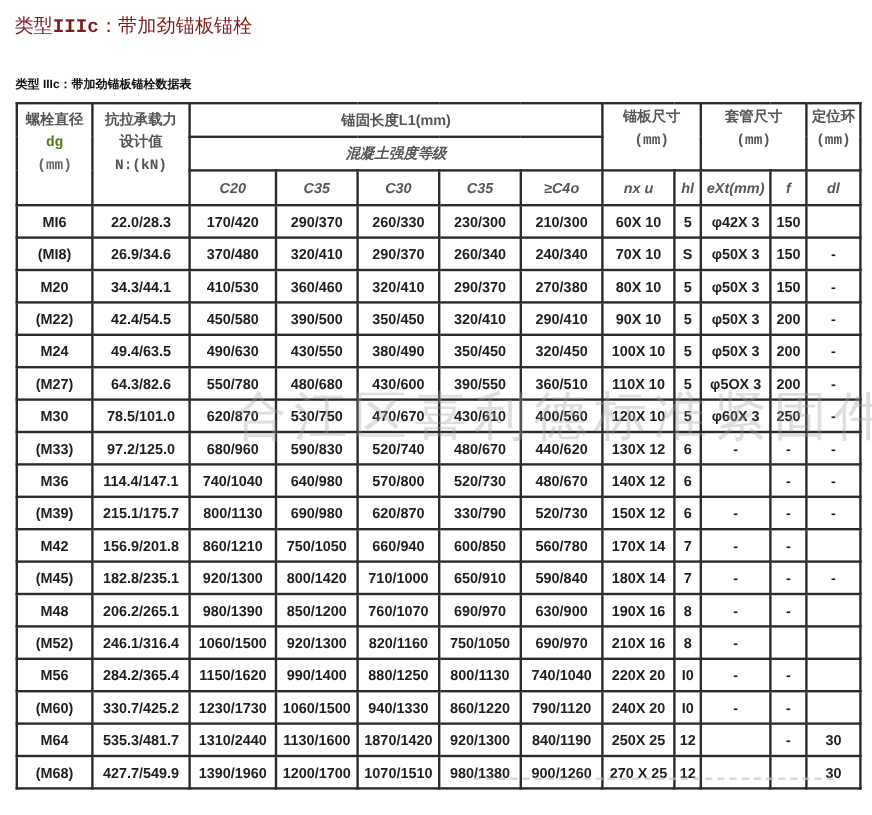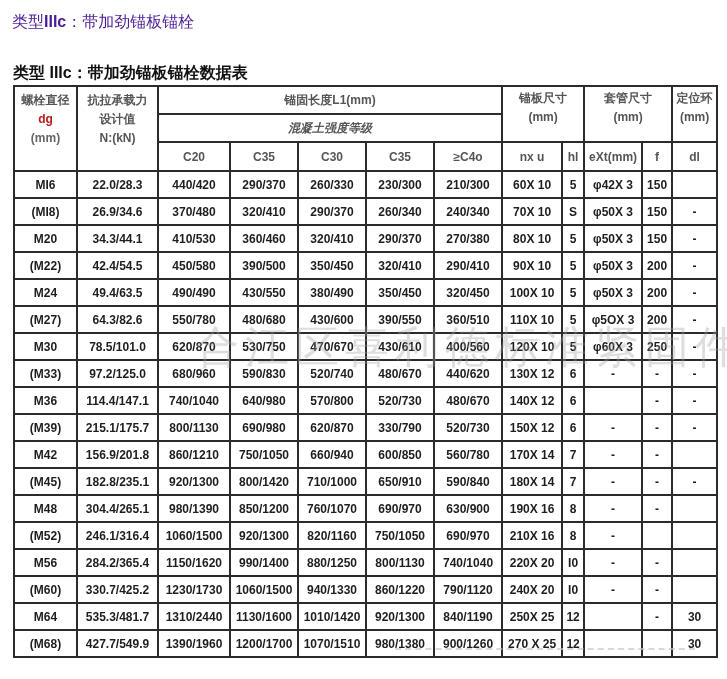--- a/index.html
+++ b/index.html
@@ -1,29 +1,29 @@
 <!DOCTYPE html>
 <html><head>
 <meta charset="utf-8">
 <style>
   html, body { margin:0; padding:0; background:#ffffff; }
   body { width:727px; height:679px; position:relative; overflow:hidden;
          font-family:"Liberation Sans","DejaVu Sans",sans-serif; color:#222; }
-  .title1 { position:absolute; left:12px; top:12px; font-size:16px; color:#4c1d95; font-weight:normal; }
+  .title1 { position:absolute; left:12px; top:12px; font-size:16px; color:#7f1d1d; font-weight:normal;font-family:Liberation Mono, monospace; }
   .title1 b { font-weight:bold; }
-  .title2 { position:absolute; left:13px; top:63px; font-size:16px; font-weight:bold; color:#111; }
+  .title2 { position:absolute; left:13px; top:63px; font-size:10px; font-weight:bold; color:#111; }
   table.spec { position:absolute; left:13px; top:85px; border-collapse:collapse;
                table-layout:fixed; width:693px; }
   table.spec td, table.spec th { border:2px solid #2b2b2b; text-align:center; vertical-align:middle;
                font-size:12px; font-weight:bold; color:#1e1e1e; padding:0; overflow:hidden; white-space:nowrap; }
   table.spec th { color:#555; font-weight:bold; }
-  table.spec th.big { line-height:19px; }
+  table.spec th.big { line-height:19px;font-family:Liberation Mono, monospace; }
   .hrow1 th { height:26px; }
   .hrow2 th { height:26px;font-style:italic; }
-  .hrow3 th { height:27px; color:#1e1e1e; }
+  .hrow3 th { height:27px; color:#1e1e1e;font-style:italic; }
   tbody td { height:25px; }
   .watermark { position:absolute; left:195px; top:318px; font-size:44px; color:rgba(160,160,160,0.35);
                letter-spacing:6px; white-space:nowrap; pointer-events:none; font-family:"DejaVu Sans",sans-serif; }
   .watermark2 { position:absolute; left:395px; top:648px; width:300px; height:2px; border-top:2px dashed rgba(200,200,200,0.7); pointer-events:none; }
   .dash { color:#444; font-weight:normal; }
 </style>
 </head>
 <body>
 
 <div class="title1"><span>类型</span><b>IIIc</b><span>：带加劲锚板锚栓</span></div>
@@ -42,21 +42,21 @@
     <col style="width:60px">
       <col style="width:22px">
     <col style="width:58px">
       <col style="width:30px">
     <col style="width:45px">
   </colgroup>
   <thead>
     <tr class="hrow1">
       <th rowspan="3" class="big">
         <div style="color:#555">螺栓直径</div>
-        <div style="color:#b91c1c">dg</div>
+        <div style="color:#4d7c0f">dg</div>
         <div style="color:#666">(mm)</div>
         <div style="height:18px"></div>
       </th>
       <th rowspan="3" class="big">
         <div>抗拉承载力</div>
         <div>设计值</div>
         <div>N:(kN)</div>
         <div style="height:18px"></div>
       </th>
       <th colspan="5">锚固长度L1(mm)</th>
@@ -89,21 +89,21 @@
       <th>hl</th>
       <th>eXt(mm)</th>
       <th>f</th>
       <th>dl</th>
     </tr>
   </thead>
   <tbody id="tbody">
       <tr>
         <td>MI6</td>
         <td>22.0/28.3</td>
-        <td>440/420</td>
+        <td>170/420</td>
         <td>290/370</td>
         <td>260/330</td>
         <td>230/300</td>
         <td>210/300</td>
         <td>60X 10</td>
         <td>5</td>
         <td>φ42X 3</td>
         <td>150</td>
         <td></td>
       </tr>
@@ -145,21 +145,21 @@
         <td>290/410</td>
         <td>90X 10</td>
         <td>5</td>
         <td>φ50X 3</td>
         <td>200</td>
         <td class="dash">-</td>
       </tr>
       <tr>
         <td>M24</td>
         <td>49.4/63.5</td>
-        <td>490/490</td>
+        <td>490/630</td>
         <td>430/550</td>
         <td>380/490</td>
         <td>350/450</td>
         <td>320/450</td>
         <td>100X 10</td>
         <td>5</td>
         <td>φ50X 3</td>
         <td>200</td>
         <td class="dash">-</td>
       </tr>
@@ -256,21 +256,21 @@
         <td>650/910</td>
         <td>590/840</td>
         <td>180X 14</td>
         <td>7</td>
         <td class="dash">-</td>
         <td class="dash">-</td>
         <td class="dash">-</td>
       </tr>
       <tr>
         <td>M48</td>
-        <td>304.4/265.1</td>
+        <td>206.2/265.1</td>
         <td>980/1390</td>
         <td>850/1200</td>
         <td>760/1070</td>
         <td>690/970</td>
         <td>630/900</td>
         <td>190X 16</td>
         <td>8</td>
         <td class="dash">-</td>
         <td class="dash">-</td>
         <td></td>
@@ -315,21 +315,21 @@
         <td>I0</td>
         <td class="dash">-</td>
         <td class="dash">-</td>
         <td></td>
       </tr>
       <tr>
         <td>M64</td>
         <td>535.3/481.7</td>
         <td>1310/2440</td>
         <td>1130/1600</td>
-        <td>1010/1420</td>
+        <td>1870/1420</td>
         <td>920/1300</td>
         <td>840/1190</td>
         <td>250X 25</td>
         <td>12</td>
         <td></td>
         <td class="dash">-</td>
         <td>30</td>
       </tr>
       <tr>
         <td>(M68)</td>

